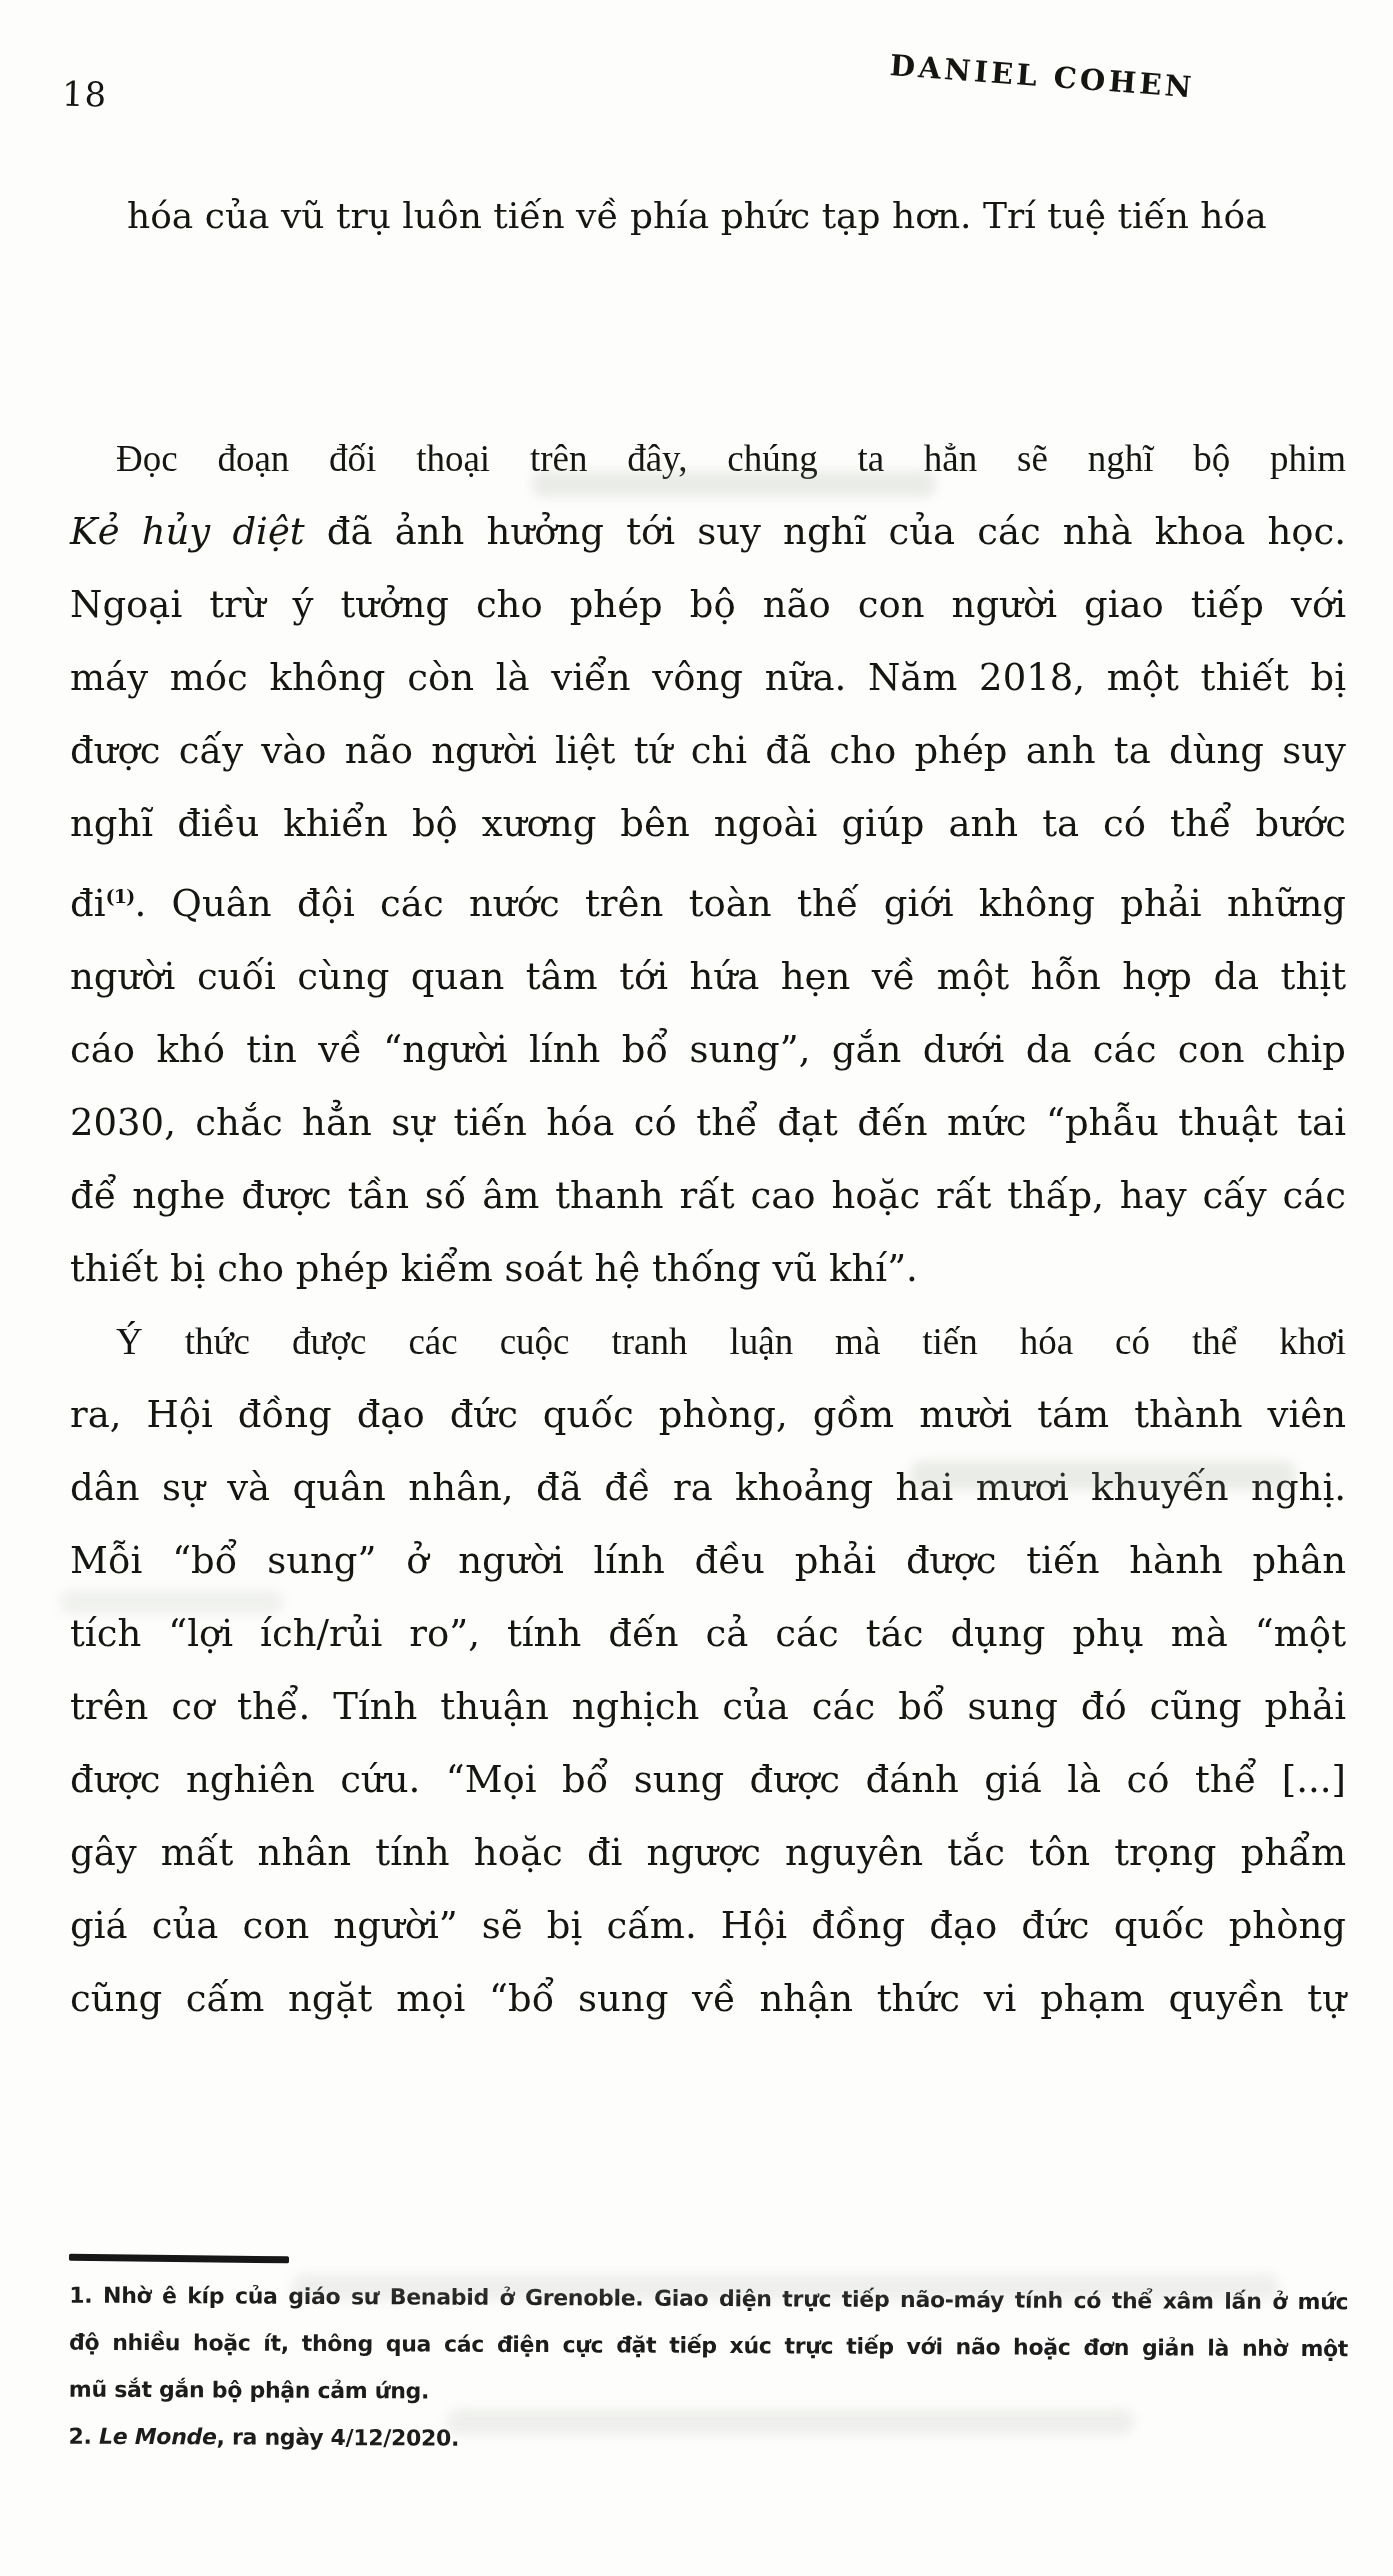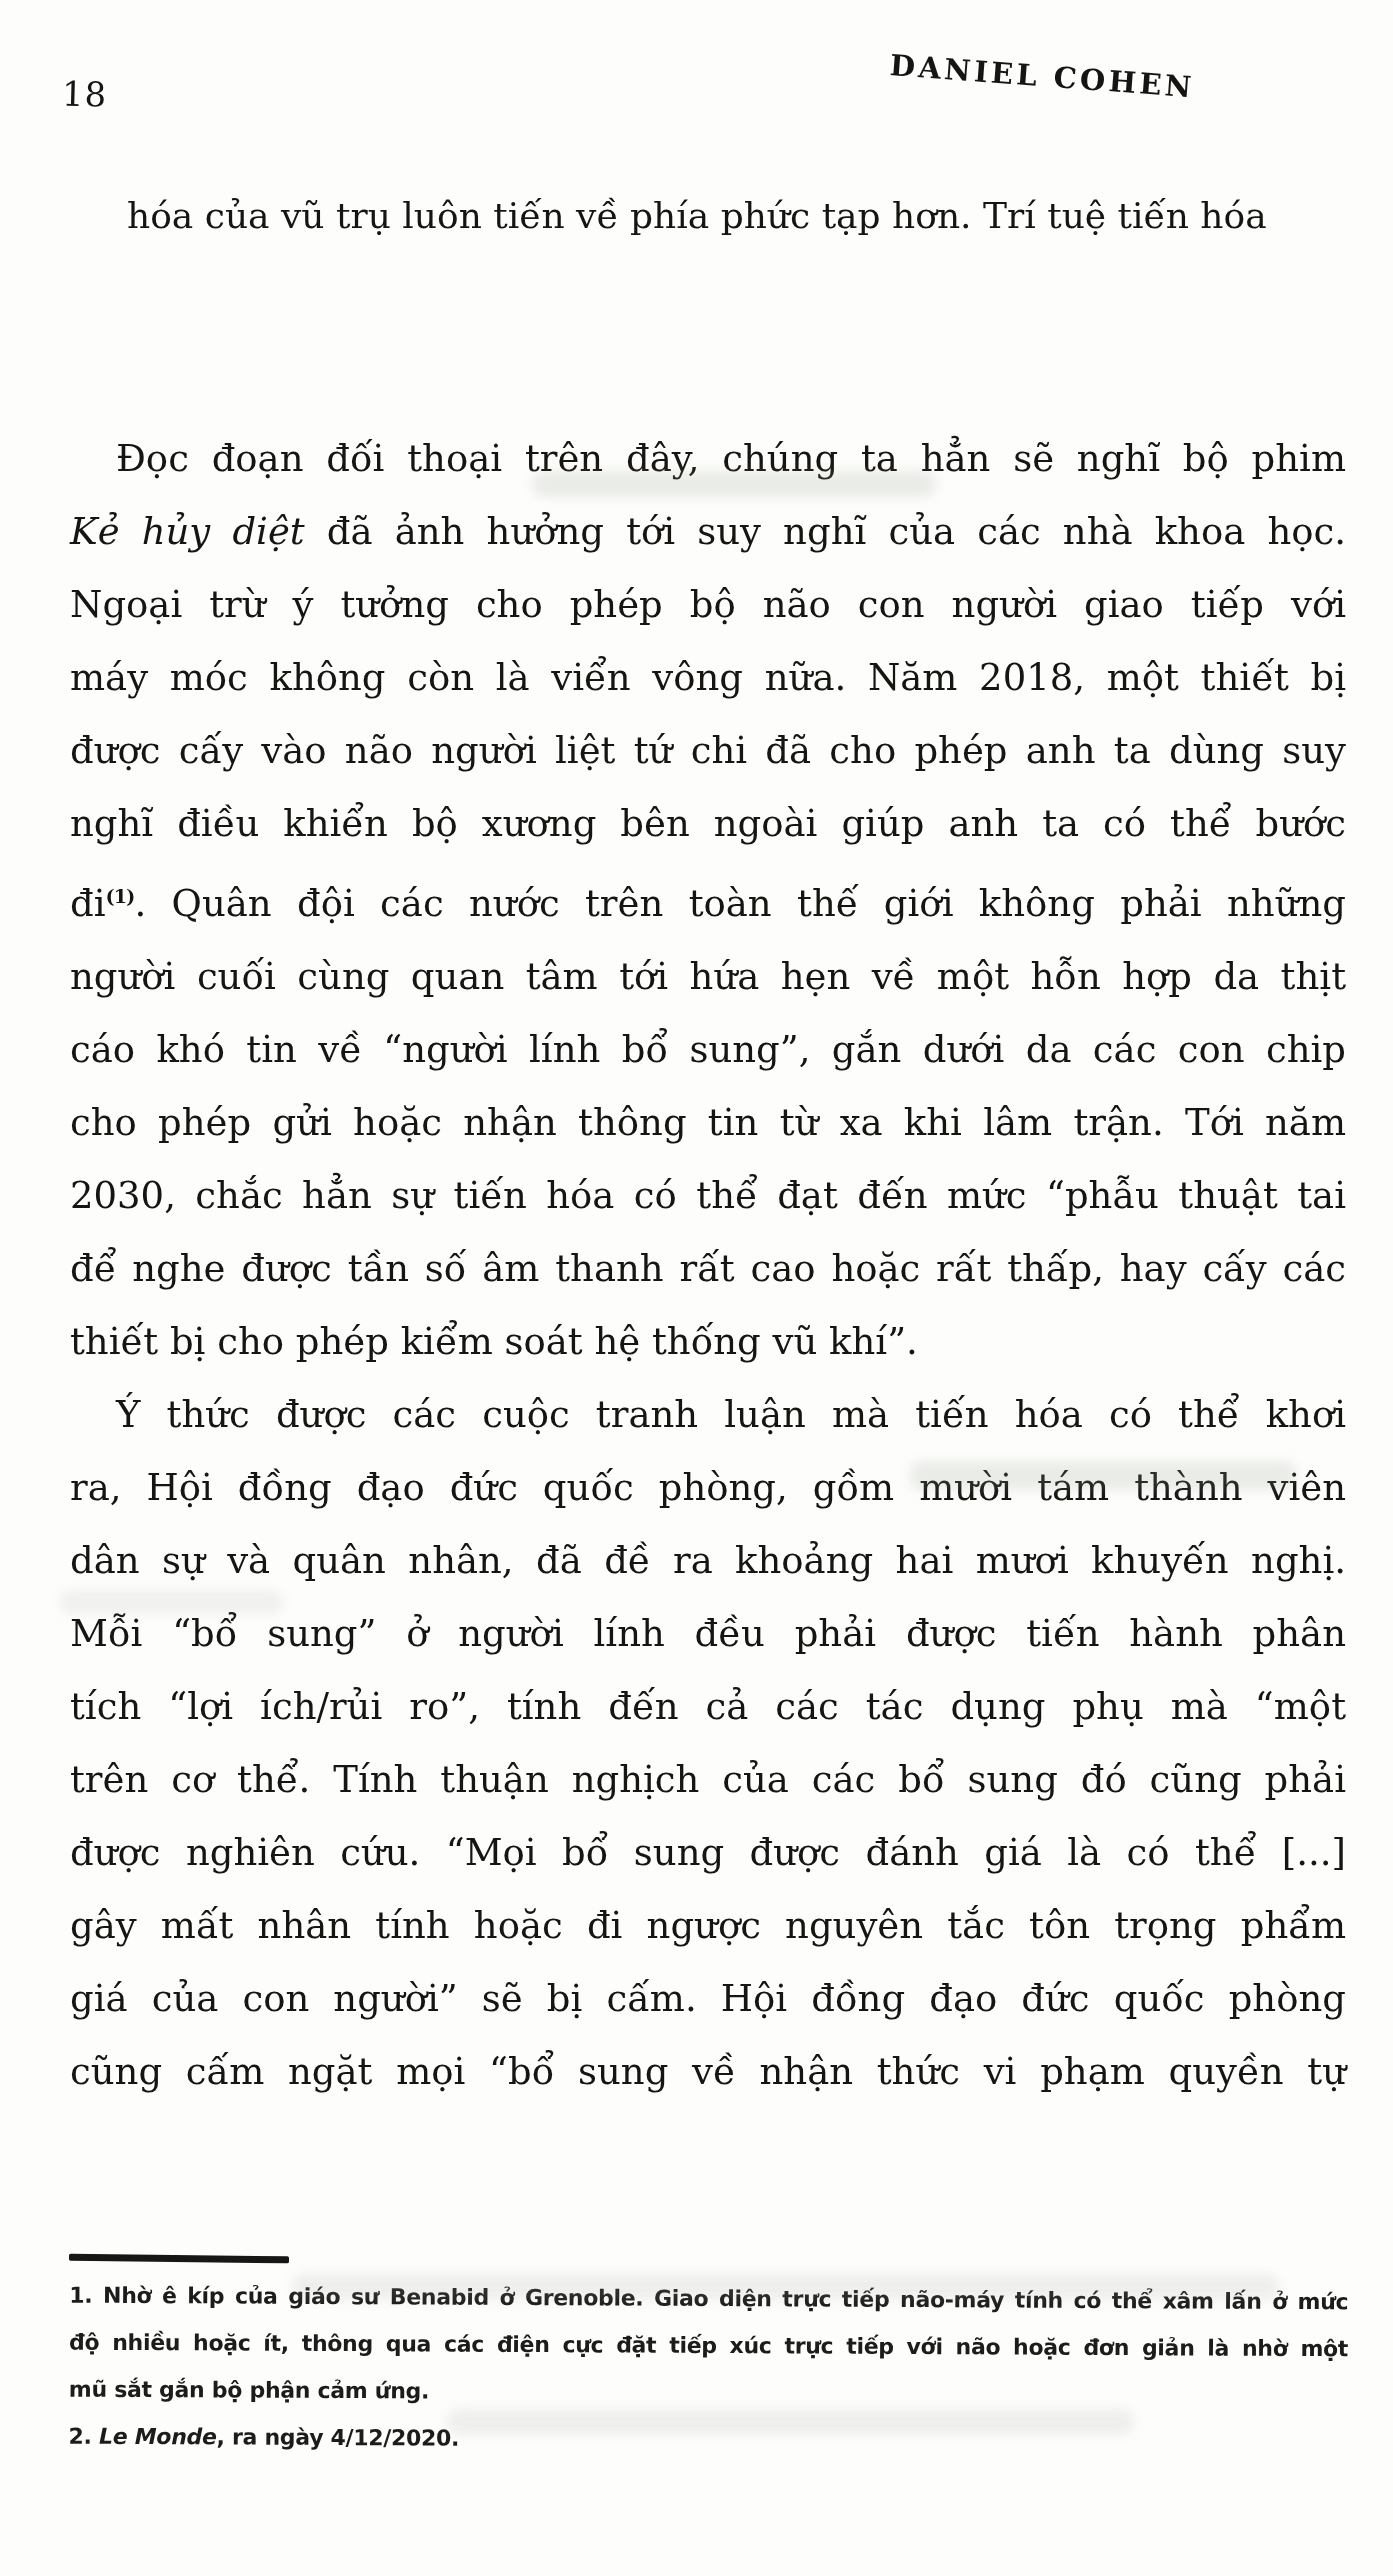--- a/index.html
+++ b/index.html
@@ -63,20 +63,21 @@
     text-align: justify;
     text-align-last: justify;
     white-space: nowrap;
   }
   .tline.ragged {
     text-align: left;
     text-align-last: left;
   }
   .tline.ind {
     text-indent: 46px;
+    font-family: Liberation Serif, serif;
   }
   .it { font-style: italic; }
   .sup {
     vertical-align: super;
     font-size: 0.52em;
     font-weight: bold;
     letter-spacing: -0.9px;
   }
 
   
@@ -134,21 +135,20 @@
   <div class="body-block">
       <div class="tline ind"><span class="">Đọc đoạn đối thoại trên đây, chúng ta hẳn sẽ nghĩ bộ phim</span></div>
       <div class="tline"><span class="it">Kẻ hủy diệt</span><span class=""> đã ảnh hưởng tới suy nghĩ của các nhà khoa học.</span></div>
       <div class="tline"><span class="">Ngoại trừ ý tưởng cho phép bộ não con người giao tiếp với</span></div>
       <div class="tline"><span class="">máy móc không còn là viển vông nữa. Năm 2018, một thiết bị</span></div>
       <div class="tline"><span class="">được cấy vào não người liệt tứ chi đã cho phép anh ta dùng suy</span></div>
       <div class="tline"><span class="">nghĩ điều khiển bộ xương bên ngoài giúp anh ta có thể bước</span></div>
       <div class="tline"><span class="">đi</span><span class="sup">(1)</span><span class="">. Quân đội các nước trên toàn thế giới không phải những</span></div>
       <div class="tline"><span class="">người cuối cùng quan tâm tới hứa hẹn về một hỗn hợp da thịt</span></div>
       <div class="tline"><span class="">cáo khó tin về “người lính bổ sung”, gắn dưới da các con chip</span></div>
-      <div class="tline"><span class="">cho phép gửi hoặc nhận thông tin từ xa khi lâm trận. Tới năm</span></div>
       <div class="tline"><span class="">2030, chắc hẳn sự tiến hóa có thể đạt đến mức “phẫu thuật tai</span></div>
       <div class="tline"><span class="">để nghe được tần số âm thanh rất cao hoặc rất thấp, hay cấy các</span></div>
       <div class="tline ragged"><span class="">thiết bị cho phép kiểm soát hệ thống vũ khí”.</span></div>
       <div class="tline ind"><span class="">Ý thức được các cuộc tranh luận mà tiến hóa có thể khơi</span></div>
       <div class="tline"><span class="">ra, Hội đồng đạo đức quốc phòng, gồm mười tám thành viên</span></div>
       <div class="tline"><span class="">dân sự và quân nhân, đã đề ra khoảng hai mươi khuyến nghị.</span></div>
       <div class="tline"><span class="">Mỗi “bổ sung” ở người lính đều phải được tiến hành phân</span></div>
       <div class="tline"><span class="">tích “lợi ích/rủi ro”, tính đến cả các tác dụng phụ mà “một</span></div>
       <div class="tline"><span class="">trên cơ thể. Tính thuận nghịch của các bổ sung đó cũng phải</span></div>
       <div class="tline"><span class="">được nghiên cứu. “Mọi bổ sung được đánh giá là có thể [...]</span></div>

